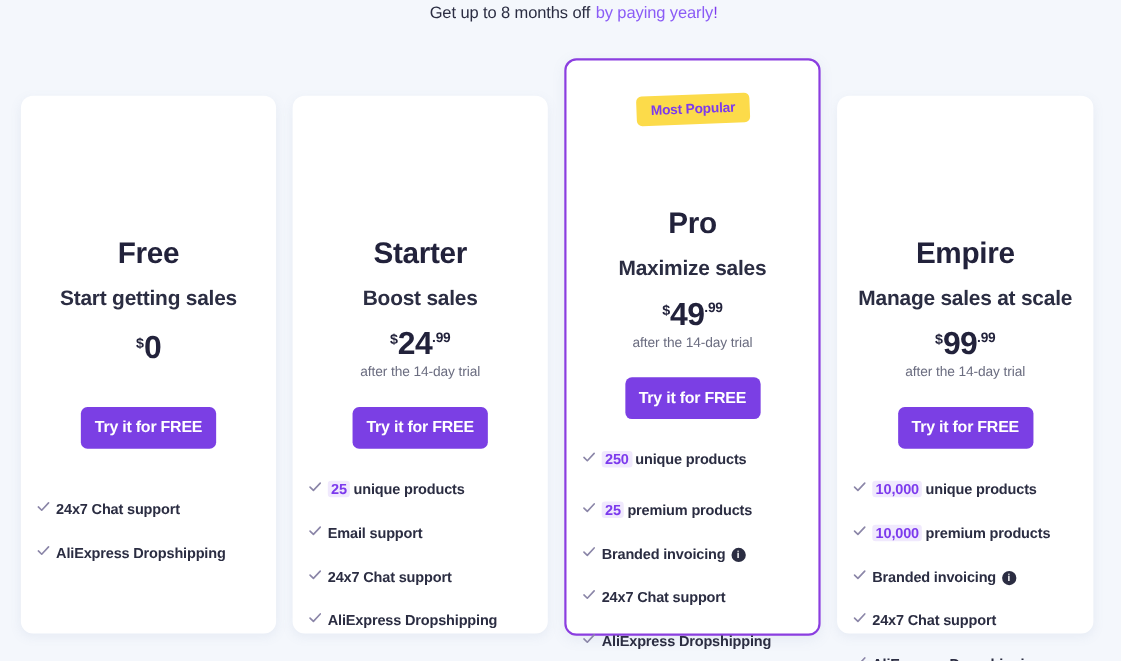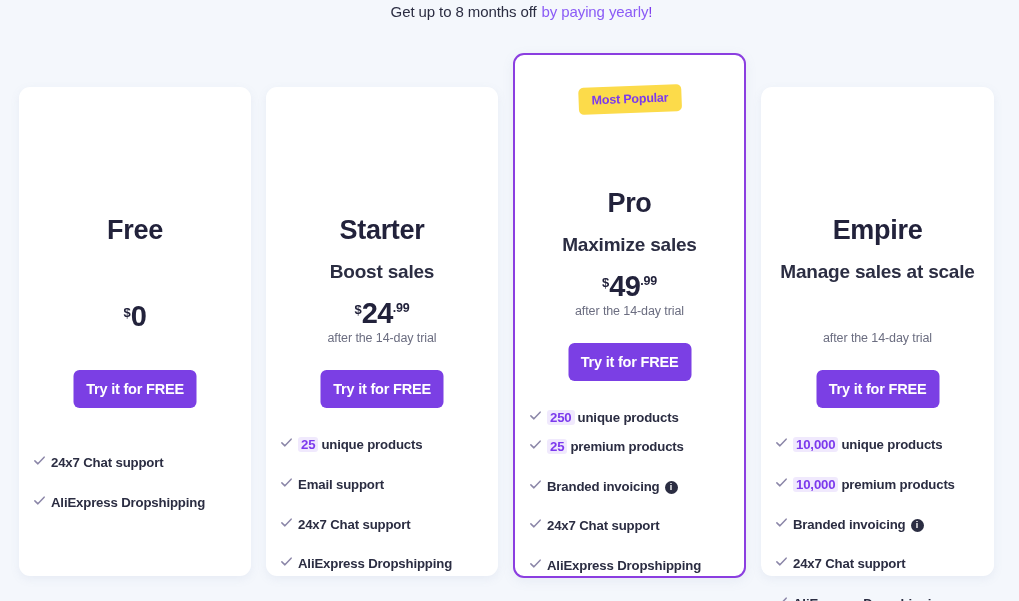--- a/index.html
+++ b/index.html
@@ -223,20 +223,21 @@
 
 <div class="promo-bar">
   <span>Get up to 8 months off</span>
   <span class="accent">by paying yearly</span>
     <span class="bang">!</span>
 </div>
 
 <div class="cards-row" id="cards-row">
     <div class="card free">
       <div class="plan-name" style="top:128px">Free</div>
+      <div class="plan-tagline" style="top:174px">Start getting sales</div>
       <div class="price" style="top:215px"><span class="currency">$</span><span class="amount">0</span><span class="cents"></span></div>
       <button class="cta" style="top:283px">Try it for FREE</button>
       <div class="features" style="top:346px">
         <div class="feature" style="margin-top:20px">
           <span class="check-icon">
             <svg viewBox="0 0 14 14" width="13" height="13" aria-hidden="true">
               <path d="M2 7.4 L5.3 10.6 L12 3.4" fill="none" stroke="#8b86a8" stroke-width="1.6" stroke-linecap="round" stroke-linejoin="round"></path>
             </svg>
           </span>
           <span class="feature-text"><span>24x7 Chat support</span></span>
@@ -301,21 +302,21 @@
       <button class="cta" style="top:288px">Try it for FREE</button>
       <div class="features" style="top:353px">
         <div class="feature" style="margin-top:0px">
           <span class="check-icon">
             <svg viewBox="0 0 14 14" width="13" height="13" aria-hidden="true">
               <path d="M2 7.4 L5.3 10.6 L12 3.4" fill="none" stroke="#8b86a8" stroke-width="1.6" stroke-linecap="round" stroke-linejoin="round"></path>
             </svg>
           </span>
           <span class="feature-text"><span class="num-chip">250</span><span>unique products</span></span>
         </div>
-        <div class="feature" style="margin-top:9px">
+        <div class="feature" style="margin-top:26px">
           <span class="check-icon">
             <svg viewBox="0 0 14 14" width="13" height="13" aria-hidden="true">
               <path d="M2 7.4 L5.3 10.6 L12 3.4" fill="none" stroke="#8b86a8" stroke-width="1.6" stroke-linecap="round" stroke-linejoin="round"></path>
             </svg>
           </span>
           <span class="feature-text"><span class="num-chip">25</span><span>premium products</span></span>
         </div>
         <div class="feature" style="margin-top:20px">
           <span class="check-icon">
             <svg viewBox="0 0 14 14" width="13" height="13" aria-hidden="true">
@@ -338,20 +339,21 @@
               <path d="M2 7.4 L5.3 10.6 L12 3.4" fill="none" stroke="#8b86a8" stroke-width="1.6" stroke-linecap="round" stroke-linejoin="round"></path>
             </svg>
           </span>
           <span class="feature-text"><span>AliExpress Dropshipping</span></span>
         </div>
       </div>
     </div>
     <div class="card empire">
       <div class="plan-name" style="top:128px">Empire</div>
       <div class="plan-tagline" style="top:174px">Manage sales at scale</div>
+      <div class="price" style="top:212px"><span class="currency">$</span><span class="amount">99</span><span class="cents">.99</span></div>
       <div class="price-note" style="top:244px">after the 14-day trial</div>
       <button class="cta" style="top:283px">Try it for FREE</button>
       <div class="features" style="top:348px">
         <div class="feature" style="margin-top:0px">
           <span class="check-icon">
             <svg viewBox="0 0 14 14" width="13" height="13" aria-hidden="true">
               <path d="M2 7.4 L5.3 10.6 L12 3.4" fill="none" stroke="#8b86a8" stroke-width="1.6" stroke-linecap="round" stroke-linejoin="round"></path>
             </svg>
           </span>
           <span class="feature-text"><span class="num-chip">10,000</span><span>unique products</span></span>

